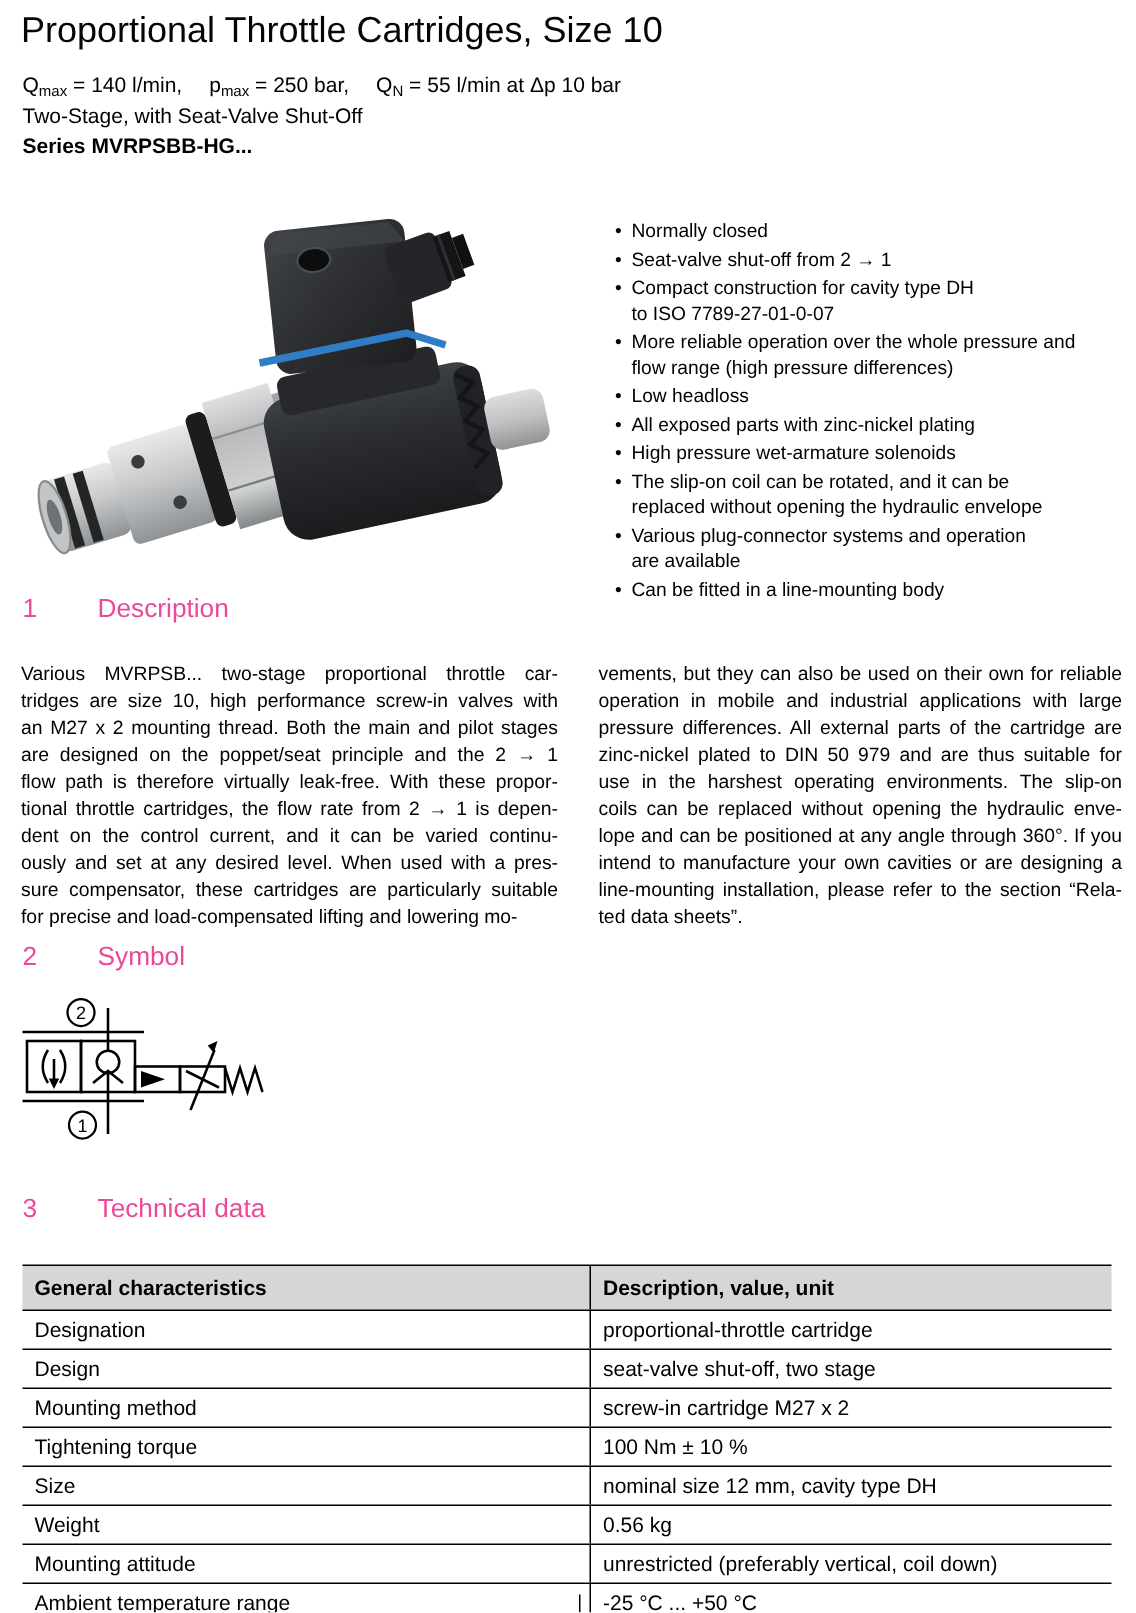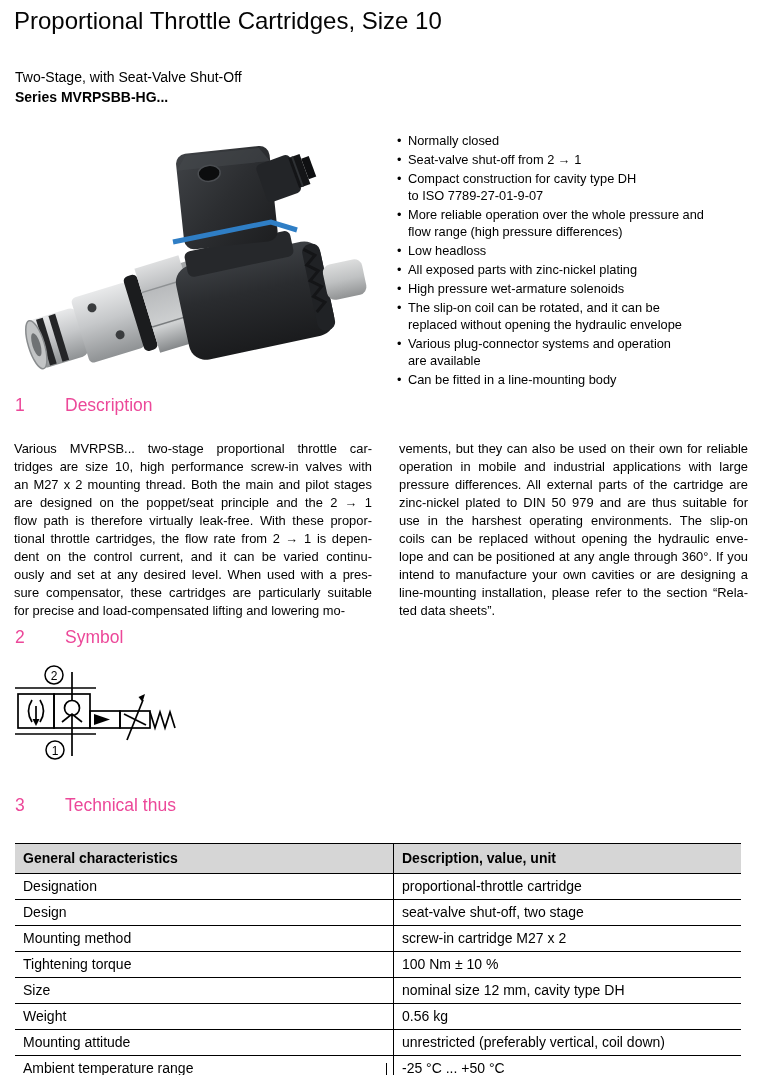--- a/index.html
+++ b/index.html
@@ -20,21 +20,21 @@
   .spec-line{left:15px;top:46px;width:720px;font-size:14px;line-height:20px;white-space:nowrap;}
   .spec-seg{margin-right:18px;}
   .spec-seg:last-child{margin-right:0;}
   sub.s{font-size:10px;vertical-align:-3px;}
   .sub-line2{left:15px;top:67px;font-size:14px;line-height:20px;}
   .sub-line3{left:15px;top:87px;font-size:14px;line-height:20px;font-weight:bold;}
 
   .product{left:13px;top:130px;width:360px;height:258px;}
 
   .features{left:397px;top:132px;width:352px;}
-  .features ul{list-style:none;margin:0;padding:0;}
+  .features ul{list-style:none;margin:13px;padding:0;}
   .features li{
     position:relative;padding-left:11px;margin-bottom:2px;
     font-size:12.8px;line-height:17px;white-space:pre-line;
   }
   .features li::before{
     content:"\2022";position:absolute;left:0;top:0;
   }
 
   .sec-head{font-size:17.5px;line-height:22px;color:#ec4899;}
   .sec-num{display:inline-block;width:50px;}
@@ -70,20 +70,23 @@
   .trow.thead .c0,.trow.thead .c1{padding-top:6px;padding-bottom:7px;}
   .divider-tail{left:385.5px;top:1063px;width:1.2px;height:12px;background:#000;}
 </style>
 </head>
 <body>
 
 <div class="page">
 
   <div class="abs doc-title">Proportional Throttle Cartridges, Size 10</div>
 
+  <div class="abs spec-line">
+    <span class="spec-seg"><span>Q</span><sub class="s">max</sub><span> = 140 l/min,</span></span><span class="spec-seg"><span>p</span><sub class="s">max</sub><span> = 250 bar,</span></span><span class="spec-seg"><span>Q</span><sub class="s">N</sub><span> = 55 l/min at Δp 10 bar</span></span>
+  </div>
   <div class="abs sub-line2">Two-Stage, with Seat-Valve Shut-Off</div>
   <div class="abs sub-line3">Series MVRPSBB-HG...</div>
 
   <svg class="abs product" viewBox="0 0 360 258">
     <defs>
       <linearGradient id="silver" x1="0" y1="0" x2="0" y2="1">
         <stop offset="0" stop-color="#e8e9ea"></stop>
           <stop offset="0.45" stop-color="#c6c8ca"></stop>
           <stop offset="1" stop-color="#8f9294"></stop>
       </linearGradient>
@@ -148,21 +151,21 @@
     </g>
 
     <path d="M160,112 L258,92 L284,100" fill="none" stroke="#2f7ec5" stroke-width="5"></path>
   </svg>
 
   <div class="abs features">
     <ul>
       <li>Normally closed</li>
       <li>Seat-valve shut-off from 2 → 1</li>
       <li>Compact construction for cavity type DH
-to ISO 7789-27-01-9-07</li>
+to ISO 7789-27-01-0-07</li>
       <li>More reliable operation over the whole pressure and
 flow range (high pressure differences)</li>
       <li>Low headloss</li>
       <li>All exposed parts with zinc-nickel plating</li>
       <li>High pressure wet-armature solenoids</li>
       <li>The slip-on coil can be rotated, and it can be
 replaced without opening the hydraulic envelope</li>
       <li>Various plug-connector systems and operation
 are available</li>
       <li>Can be fitted in a line-mounting body</li>
@@ -236,21 +239,21 @@
 
     <g stroke="#000" stroke-width="1.5" fill="#fff">
       <circle cx="48" cy="17" r="9"></circle>
       <circle cx="49" cy="92" r="9"></circle>
     </g>
     <text x="48" y="21.5" font-size="12" text-anchor="middle" fill="#000">2</text>
     <text x="49" y="96.5" font-size="12" text-anchor="middle" fill="#000">1</text>
   </svg>
 
   <div class="abs sec-head h3">
-    <span class="sec-num">3</span><span>Technical thus</span>
+    <span class="sec-num">3</span><span>Technical data</span>
   </div>
 
   <div class="abs table">
     <div class="trow thead">
       <div class="c0">General characteristics</div>
       <div class="c1">Description, value, unit</div>
     </div>
     <div class="trow">
       <div class="c0">Designation</div>
       <div class="c1">proportional-throttle cartridge</div>

